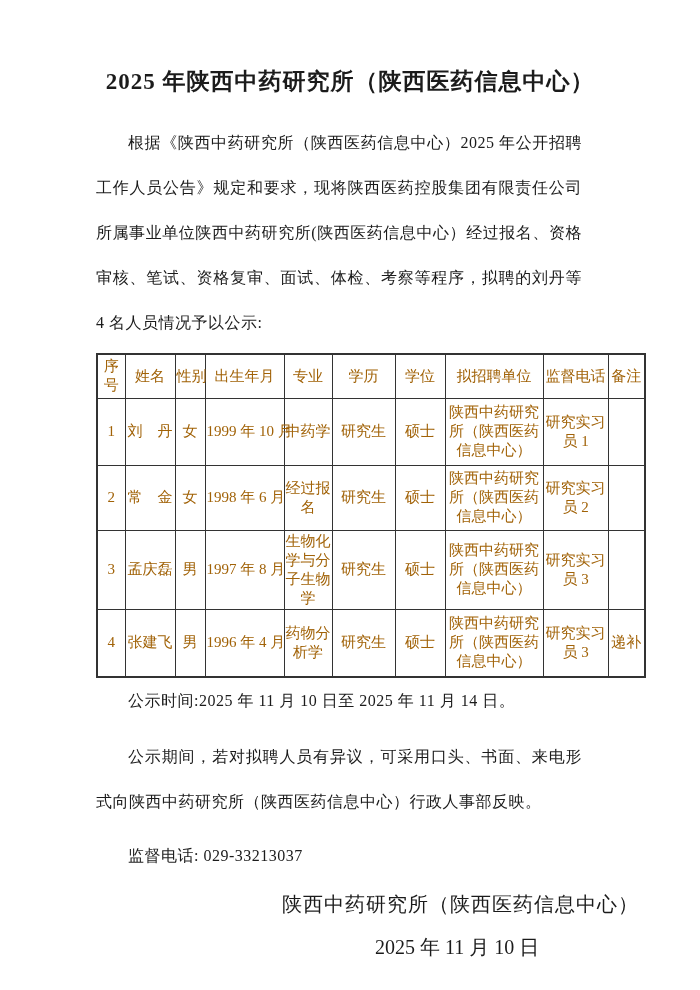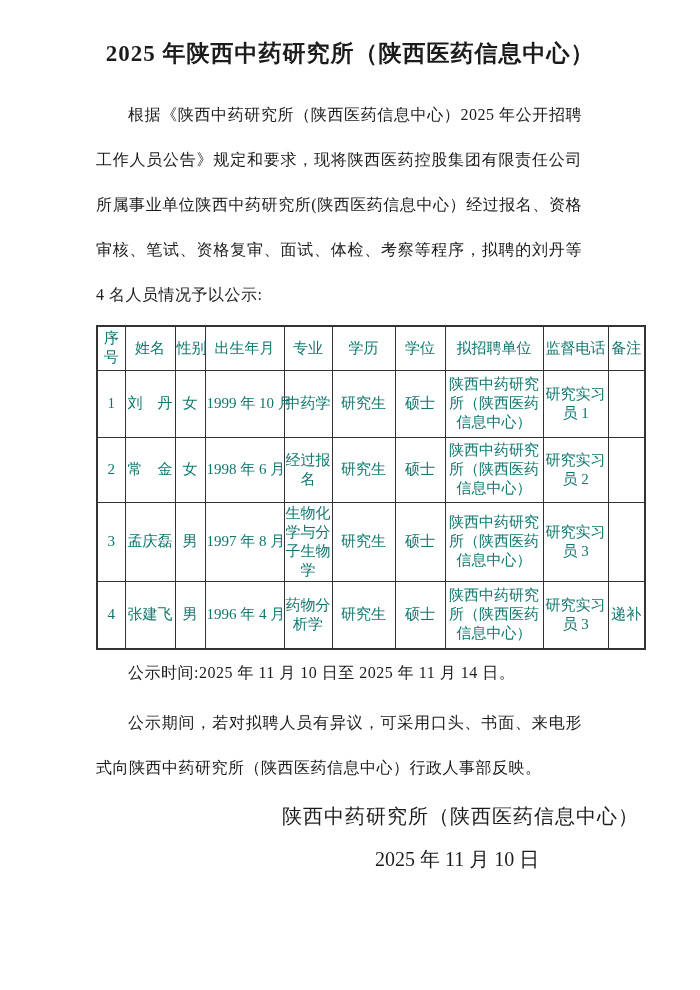--- a/index.html
+++ b/index.html
@@ -7,21 +7,21 @@
     position: relative;
     width: 700px;
     height: 990px;
     background: #ffffff;
     color: #1b1b1b;
     font-family: "Liberation Serif", "DejaVu Serif", serif;
     overflow: hidden;
     box-sizing: border-box;
   }
   .title-block {
-    padding-top: 28px;
+    padding-top: 56px;
     text-align: center;
     font-weight: bold;
     font-size: 23px;
     line-height: 51px;
     letter-spacing: 1px;
   }
   .content {
     margin-left: 96px;
     margin-top: 13px;
   }
@@ -33,35 +33,35 @@
     text-align: justify;
     text-indent: 2em;
     letter-spacing: 0.5px;
   }
   table.roster {
     border-collapse: collapse;
     table-layout: fixed;
     width: 548px;
     margin-top: 8px;
     font-size: 15px;
-    color: #0f766e;
+    color: #a16207;
   }
   .roster th, .roster td {
     border: 1px solid #333333;
     text-align: center;
     vertical-align: middle;
     padding: 1px;
     line-height: 19px;
     font-weight: normal;
     overflow: visible;
   }
   .roster { border: 2px solid #333333; }
   .nw { white-space: nowrap; }
   .p-publicity { }
-  .p-objection { margin-top: 5px; }
+  .p-objection { margin-top: 11px; }
   .p-phone { margin-top: 9px; }
   .signature-line {
     margin-top: 13px;
     margin-left: 186px;
     font-size: 20px;
     line-height: 26px;
     letter-spacing: 1px;
   }
   .signature-date {
     margin-top: 17px;
@@ -159,19 +159,20 @@
           <td>研究实习员 3</td>
           <td>递补</td>
         </tr>
       </tbody>
     </table>
 
     <p class="body-para p-publicity">公示时间:2025 年 11 月 10 日至 2025 年 11 月 14 日。</p>
 
     <p class="body-para p-objection">公示期间，若对拟聘人员有异议，可采用口头、书面、来电形式向陕西中药研究所（陕西医药信息中心）行政人事部反映。</p>
 
+    <p class="body-para p-phone">监督电话: 029-33213037</p>
 
     <div class="signature-line">陕西中药研究所（陕西医药信息中心）</div>
 
     <div class="signature-date">2025 年 11 月 10 日</div>
 
   </div>
 </div>
 
 </body></html>

